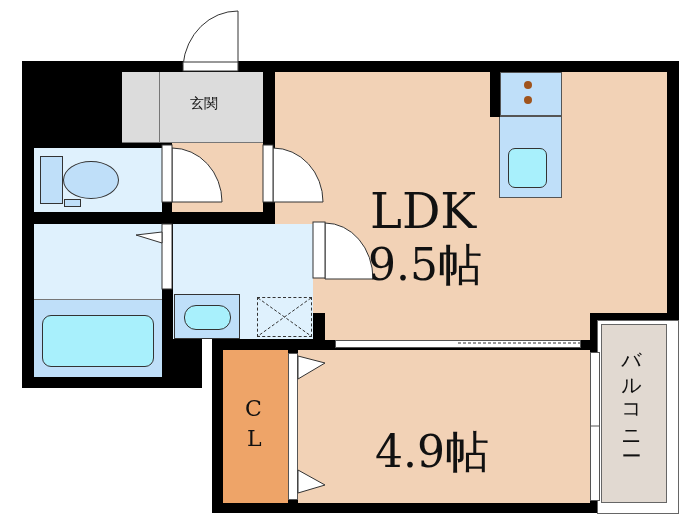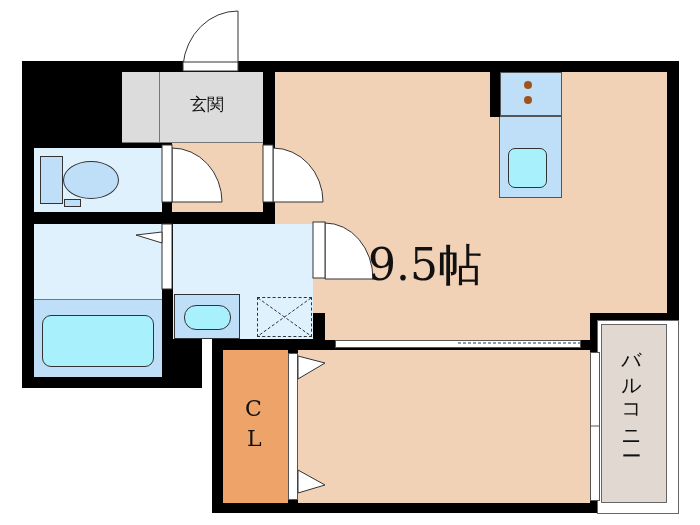--- a/index.html
+++ b/index.html
@@ -82,18 +82,20 @@
       <polygon points="298,470 298,493 325,485"></polygon>
     </g>
     <g stroke="#333" stroke-width="1" stroke-dasharray="3,2" fill="none">
       <line x1="258" y1="298" x2="311" y2="336"></line>
       <line x1="311" y1="298" x2="258" y2="336"></line>
       <line x1="458" y1="343" x2="580" y2="343"></line>
     </g>
     <line x1="591" y1="426" x2="600" y2="426" stroke="#555"></line>
   </svg>
 
-  <div class="lbl" style="left:190px;top:96px;font-size:17px;">玄関</div>
+  <div class="lbl" style="left:190px;top:96px;font-size:14px;">玄関</div>
+  <div class="lbl" style="left:370px;top:187px;font-size:48px;">LDK</div>
   <div class="lbl" style="left:368px;top:243px;font-size:44px;">9.5帖</div>
+  <div class="lbl" style="left:375px;top:430px;font-size:44px;">4.9帖</div>
   <div class="lbl" style="left:245px;top:398px;font-size:22px;">C</div>
   <div class="lbl" style="left:247px;top:428px;font-size:22px;">L</div>
   <div class="lbl" style="left:622px;top:338px;font-size:20px;writing-mode:vertical-rl;letter-spacing:4px;">バルコニー</div>
 </div>
 
 </body></html>

